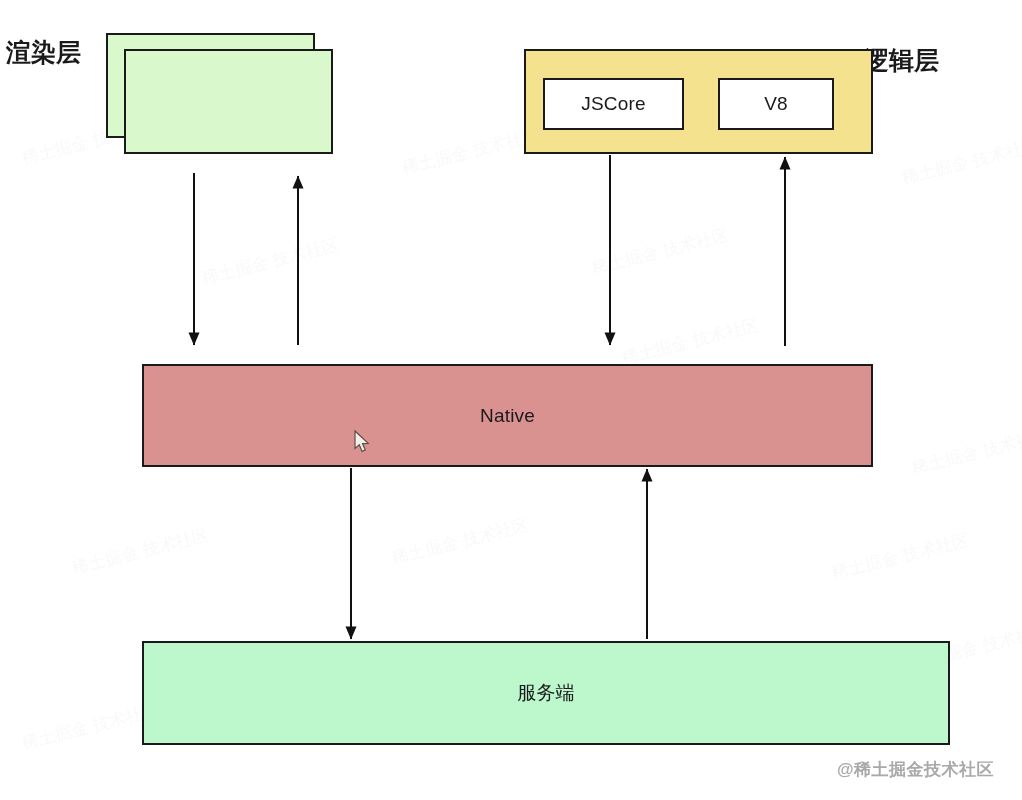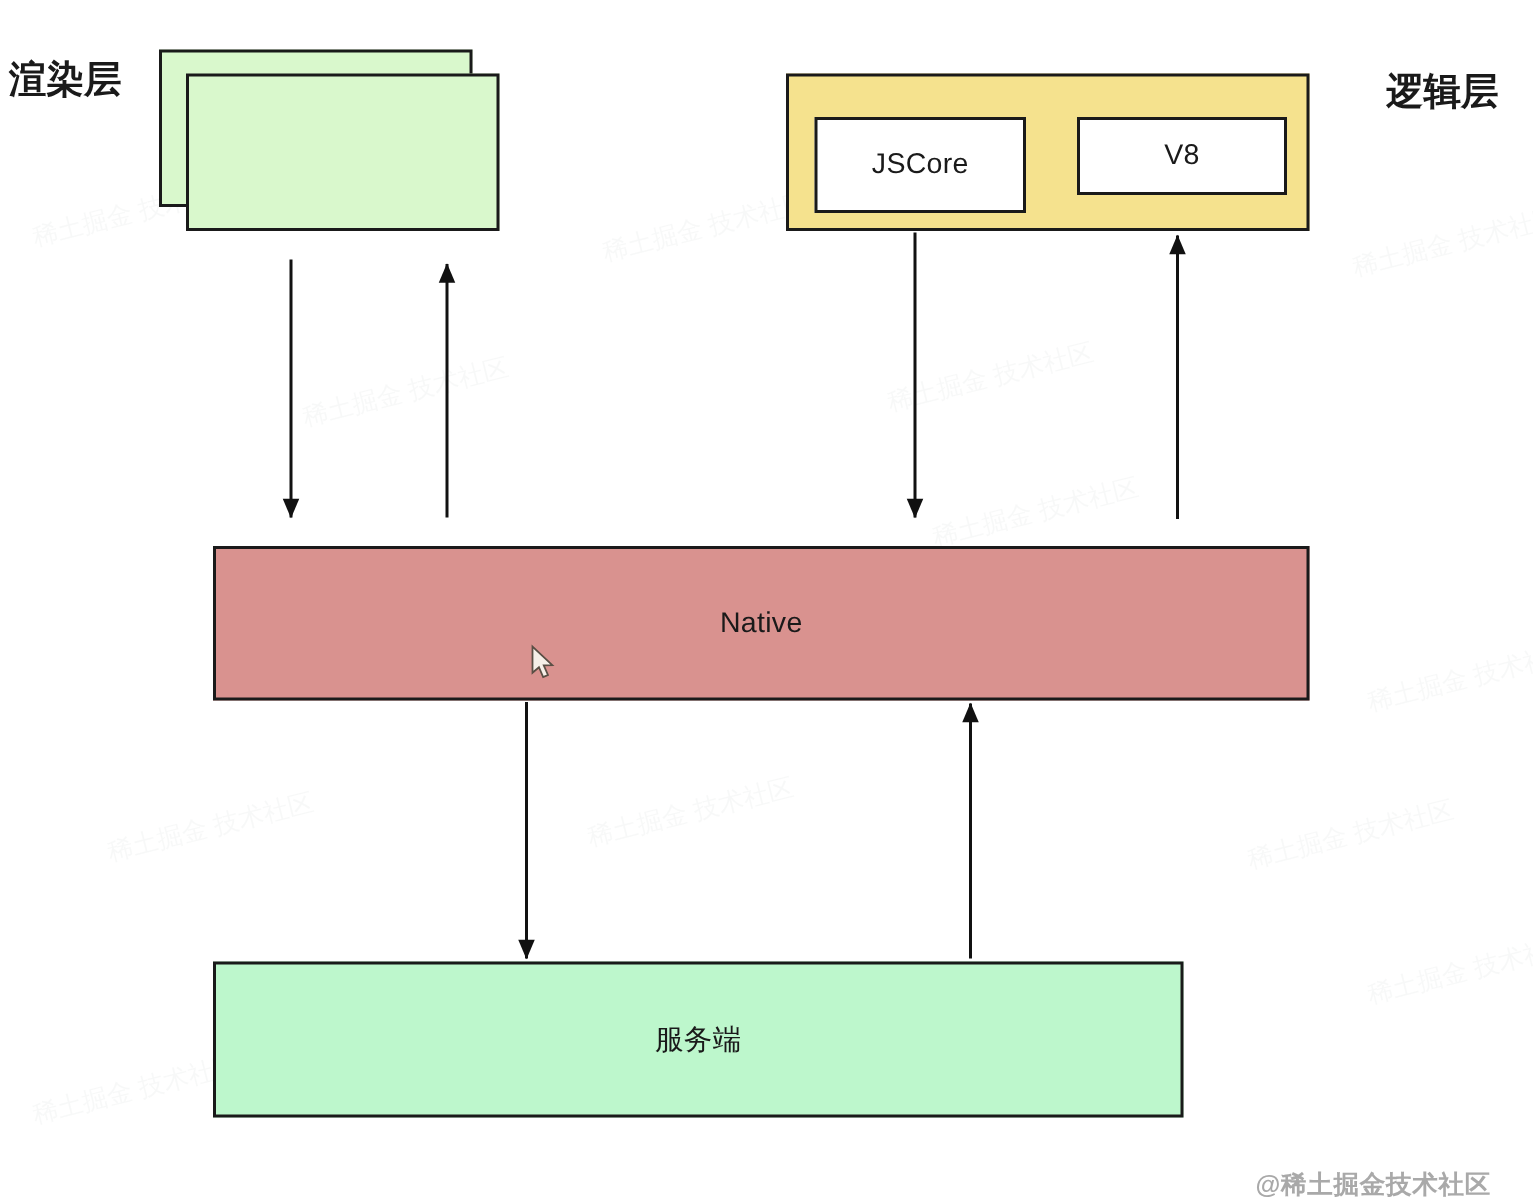--- a/index.html
+++ b/index.html
@@ -16,21 +16,21 @@
   .section-label{
     position:absolute;font-size:25px;font-weight:600;white-space:nowrap;
   }
   .arrows{position:absolute;left:0;top:0;}
   .wm{
     position:absolute;font-size:17px;white-space:nowrap;color:#7a8a84;
     opacity:.05;transform:rotate(-14deg);pointer-events:none;
   }
   .watermark{
     position:absolute;right:28px;top:758px;font-size:17px;font-weight:600;
-    letter-spacing:.5px;white-space:nowrap;margin-top:20px;
+    letter-spacing:.5px;white-space:nowrap;
   }
   .cursor{position:absolute;left:352px;top:429px;}
 </style>
 </head>
 <body>
 
 <div class="canvas">
 
   <span class="wm" style="left:20px;top:130px">稀土掘金 技术社区</span>
   <span class="wm" style="left:200px;top:250px">稀土掘金 技术社区</span>
@@ -39,39 +39,39 @@
   <span class="wm" style="left:70px;top:540px">稀土掘金 技术社区</span>
   <span class="wm" style="left:390px;top:530px">稀土掘金 技术社区</span>
   <span class="wm" style="left:620px;top:330px">稀土掘金 技术社区</span>
   <span class="wm" style="left:900px;top:150px">稀土掘金 技术社区</span>
   <span class="wm" style="left:910px;top:440px">稀土掘金 技术社区</span>
   <span class="wm" style="left:20px;top:715px">稀土掘金 技术社区</span>
   <span class="wm" style="left:830px;top:545px">稀土掘金 技术社区</span>
   <span class="wm" style="left:910px;top:635px">稀土掘金 技术社区</span>
 
   <div class="section-label" style="left:6px;top:36px">渲染层</div>
-  <div class="section-label" style="left:924px;top:44px">逻辑层</div>
+  <div class="section-label" style="left:864px;top:44px">逻辑层</div>
 
   <div class="box" style="left: 106px; top: 33px; width: 209px; height: 105px; background-color: rgb(217, 248, 204);"></div>
   <div class="box" style="left: 124px; top: 49px; width: 209px; height: 105px; background-color: rgb(217, 248, 204);"></div>
 
   <div class="box" style="left: 524px; top: 49px; width: 349px; height: 105px; background-color: rgb(245, 226, 142);">
-    <div class="box" style="left: 17px; top: 27px; width: 141px; height: 64px; background-color: rgb(255, 255, 255);">
+    <div class="box" style="left: 17px; top: 27px; width: 141px; height: 52px; background-color: rgb(255, 255, 255);">
       <span>JSCore</span>
     </div>
-    <div class="box" style="left: 192px; top: 27px; width: 140px; height: 52px; background-color: rgb(255, 255, 255);">
+    <div class="box" style="left: 192px; top: 27px; width: 116px; height: 52px; background-color: rgb(255, 255, 255);">
       <span>V8</span>
     </div>
   </div>
 
   <div class="box" style="left: 142px; top: 364px; width: 731px; height: 103px; background-color: rgb(217, 146, 143);">
     <span>Native</span>
   </div>
 
-  <div class="box" style="left: 142px; top: 641px; width: 647px; height: 104px; background-color: rgb(189, 247, 204);">
+  <div class="box" style="left: 142px; top: 641px; width: 808px; height: 104px; background-color: rgb(189, 247, 204);">
     <span>服务端</span>
   </div>
 
   <svg class="arrows" width="1022" height="800">
     <defs>
       <marker id="ah" markerUnits="userSpaceOnUse" markerWidth="14" markerHeight="12" refX="13" refY="6" orient="auto">
         <path d="M0.5,0.5 L13.5,6 L0.5,11.5 Z" fill="#111111"></path>
       </marker>
     </defs>
     <line x1="194" y1="173" x2="194" y2="345" stroke-width="2" marker-end="url(#ah)" style="stroke: rgb(17, 17, 17);"></line>

